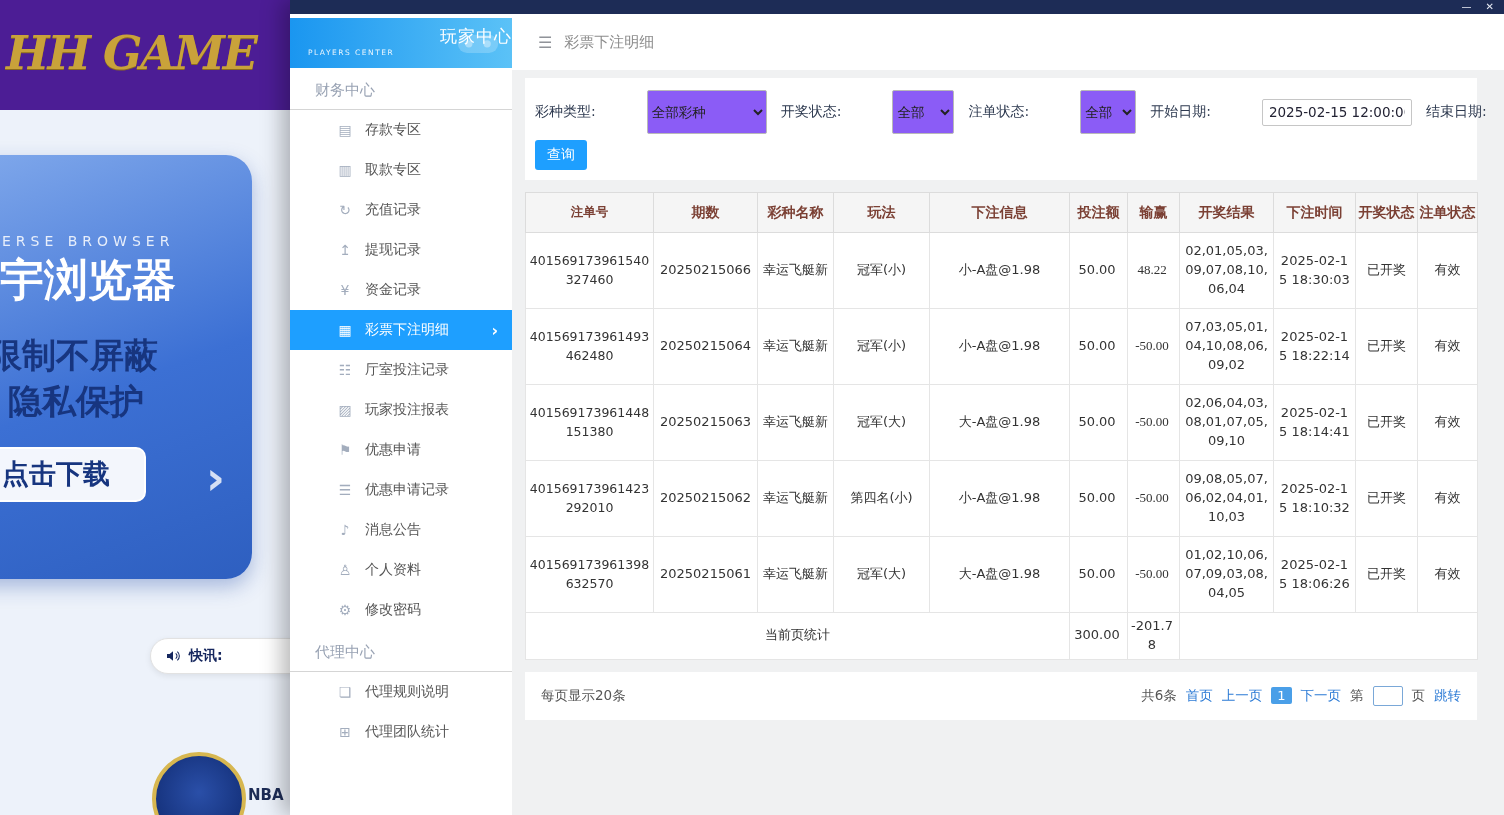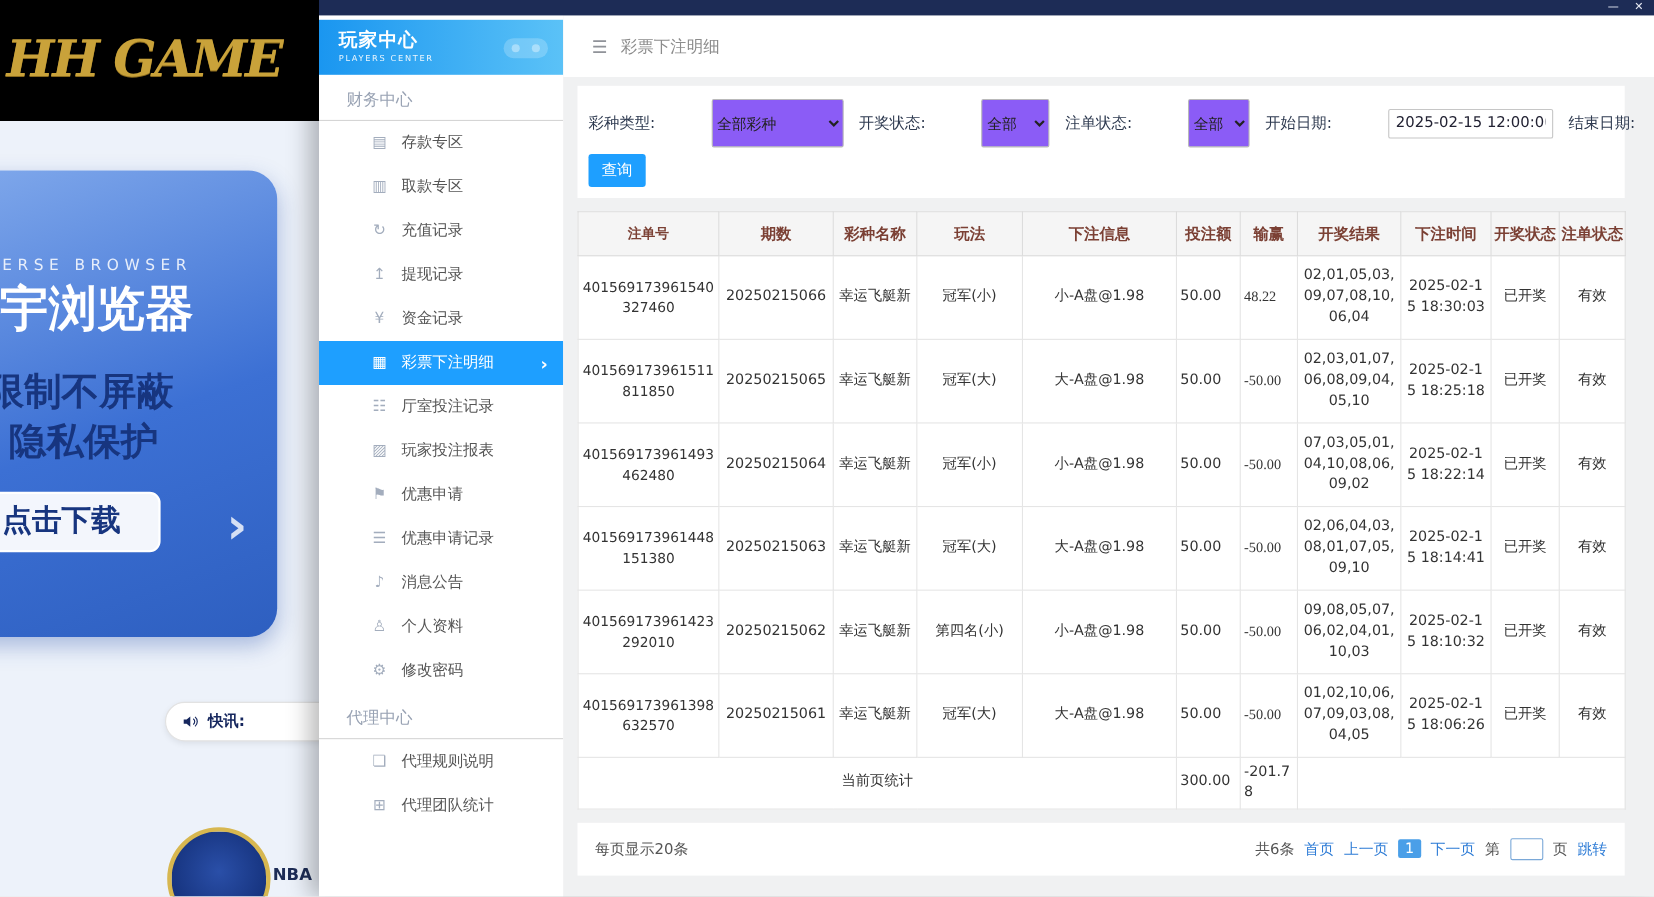--- a/index.html
+++ b/index.html
@@ -1,21 +1,21 @@
 <!DOCTYPE html>
 <html><head>
 <meta charset="utf-8">
 <style>
   *{margin:0;padding:0;box-sizing:border-box;}
   html,body{width:1504px;height:815px;overflow:hidden;}
   body{position:relative;background:#e9e9e9;font-family:"DejaVu Sans","Liberation Sans",sans-serif;}
 
   
   .bg-page{position:absolute;left:0;top:0;width:290px;height:815px;overflow:hidden;background:#edf2fa;}
-  .bg-top{position:absolute;left:0;top:0;width:100%;height:110px;background:#000000;}
+  .bg-top{position:absolute;left:0;top:0;width:100%;height:110px;background:#4c1d95;}
   .logo{position:absolute;left:6px;top:26px;font-size:46px;font-weight:bold;font-style:italic;
         color:#c9a23a;letter-spacing:-2px;font-family:"DejaVu Serif","Liberation Serif",serif;
         text-shadow:0 1px 0 #8a6a1d;white-space:nowrap;}
   .banner{position:absolute;left:-62px;top:155px;width:314px;height:424px;border-radius:26px;
           background:linear-gradient(160deg,#82aaec 0%,#3c70d4 55%,#2e5fc0 100%);
           box-shadow:0 8px 20px rgba(40,80,170,.35);}
   .banner-tagline{position:absolute;left:64px;top:78px;color:rgba(255,255,255,.85);font-size:14px;letter-spacing:5px;white-space:nowrap;}
   .banner-title{position:absolute;left:62px;top:96px;color:#fff;font-size:44px;font-weight:bold;white-space:nowrap;}
   .banner-line2{position:absolute;left:50px;top:178px;color:#17357f;font-size:34px;font-weight:bold;white-space:nowrap;}
   .banner-line3{position:absolute;left:70px;top:224px;color:#17357f;font-size:34px;font-weight:bold;white-space:nowrap;}
@@ -35,21 +35,21 @@
   .modal{position:absolute;left:290px;top:0;right:0;bottom:0;background:#f0f1f2;box-shadow:-8px 0 20px rgba(0,0,0,.28);}
   .titlebar{height:14px;background:#1d2c56;position:relative;}
   .win-controls{position:absolute;right:10px;top:0;height:14px;display:flex;gap:14px;align-items:center;}
   .win-controls span{color:#e8ecf5;font-size:10px;line-height:14px;cursor:pointer;}
   .modal-body{display:flex;height:801px;}
 
   
   .sidebar{width:222px;background:#fff;overflow:hidden;flex:none;}
   .sb-header{margin-top:4px;height:50px;background:linear-gradient(90deg,#1a96f0,#5bc2f7);position:relative;
              padding:7px 0 0 18px;color:#fff;}
-  .sb-title{font-size:17px;font-weight:bold;letter-spacing:1px;}
+  .sb-title{font-size:17px;font-weight:normal;letter-spacing:1px;text-align:right;}
   .sb-sub{font-size:7.5px;letter-spacing:1.5px;opacity:.9;}
   .sb-gamepad{position:absolute;right:12px;top:11px;opacity:.6;}
   .sec-title{padding:13px 0 9px 25px;font-size:15px;color:#98a2b3;border-bottom:1px solid #d5d5d5;}
   .s-item{height:40px;display:flex;align-items:center;padding-left:45px;cursor:pointer;position:relative;}
   .s-ico{width:20px;font-size:14px;color:#a3adbd;text-align:center;}
   .s-lbl{margin-left:10px;font-size:14px;color:#555;}
   .s-item.active{background:#1e9fff;}
   .s-item.active .s-ico,.s-item.active .s-lbl{color:#fff;}
   .s-chev{position:absolute;right:14px;color:#fff;font-size:16px;font-weight:bold;}
 
@@ -71,21 +71,21 @@
              font-size:14px;cursor:pointer;font-family:inherit;}
 
   .table-card{margin:12px 27px 0 13px;background:#fff;}
   table{width:952px;border-collapse:collapse;table-layout:fixed;}
   th{height:40px;background:#f5f5f5;border:1px solid #dcdcdc;color:#7b4034;font-size:14px;font-weight:bold;}
   td{border:1px solid #e5e5e5;font-size:13px;color:#333;text-align:center;padding:4px 3px;word-break:break-all;line-height:1.45;}
   tr.data-row{height:76px;}
   tr.sum-row td{height:38px;font-size:13px;color:#333;}
   .c0{width:128px;font-size:12.5px;} .c1{width:104px;} .c2{width:76px;} .c3{width:96px;} .c4{width:140px;}
   .c5{width:58px;} .c6{width:52px;font-family:Liberation Serif, serif;} .c7{width:94px;} .c8{width:82px;} .c9{width:62px;} .c10{width:60px;}
-  td.num{text-align:left;padding-right:6px;}
+  td.num{text-align:center;padding-right:6px;}
 
   .pager-card{margin:12px 27px 0 13px;height:48px;background:#fff;display:flex;align-items:center;
               justify-content:space-between;padding:0 16px;font-size:13.5px;}
   .pager-left{color:#555;}
   .pager-right{display:flex;align-items:center;gap:9px;}
   .pg-text{color:#555;}
   .pg-link{color:#2e7cd6;cursor:pointer;}
   .pg-current{background:#4a9fe8;color:#fff;padding:1px 6px;border-radius:2px;font-size:13px;}
   .pg-input{width:30px;height:20px;border:1px solid #7aa8d8;border-radius:2px;}
 </style>
@@ -261,33 +261,20 @@
                 <td class="c3">冠军(小)</td>
                 <td class="c4">小-A盘@1.98</td>
                 <td class="c5 num">50.00</td>
                 <td class="c6 num">48.22</td>
                 <td class="c7">02,01,05,03,09,07,08,10,06,04</td>
                 <td class="c8">2025-02-15 18:30:03</td>
                 <td class="c9">已开奖</td>
                 <td class="c10">有效</td>
               </tr>
               <tr class="data-row">
-                <td class="c0">401569173961511811850</td>
-                <td class="c1">20250215065</td>
-                <td class="c2">幸运飞艇新</td>
-                <td class="c3">冠军(大)</td>
-                <td class="c4">大-A盘@1.98</td>
-                <td class="c5 num">50.00</td>
-                <td class="c6 num">-50.00</td>
-                <td class="c7">02,03,01,07,06,08,09,04,05,10</td>
-                <td class="c8">2025-02-15 18:25:18</td>
-                <td class="c9">已开奖</td>
-                <td class="c10">有效</td>
-              </tr>
-              <tr class="data-row">
                 <td class="c0">401569173961493462480</td>
                 <td class="c1">20250215064</td>
                 <td class="c2">幸运飞艇新</td>
                 <td class="c3">冠军(小)</td>
                 <td class="c4">小-A盘@1.98</td>
                 <td class="c5 num">50.00</td>
                 <td class="c6 num">-50.00</td>
                 <td class="c7">07,03,05,01,04,10,08,06,09,02</td>
                 <td class="c8">2025-02-15 18:22:14</td>
                 <td class="c9">已开奖</td>

